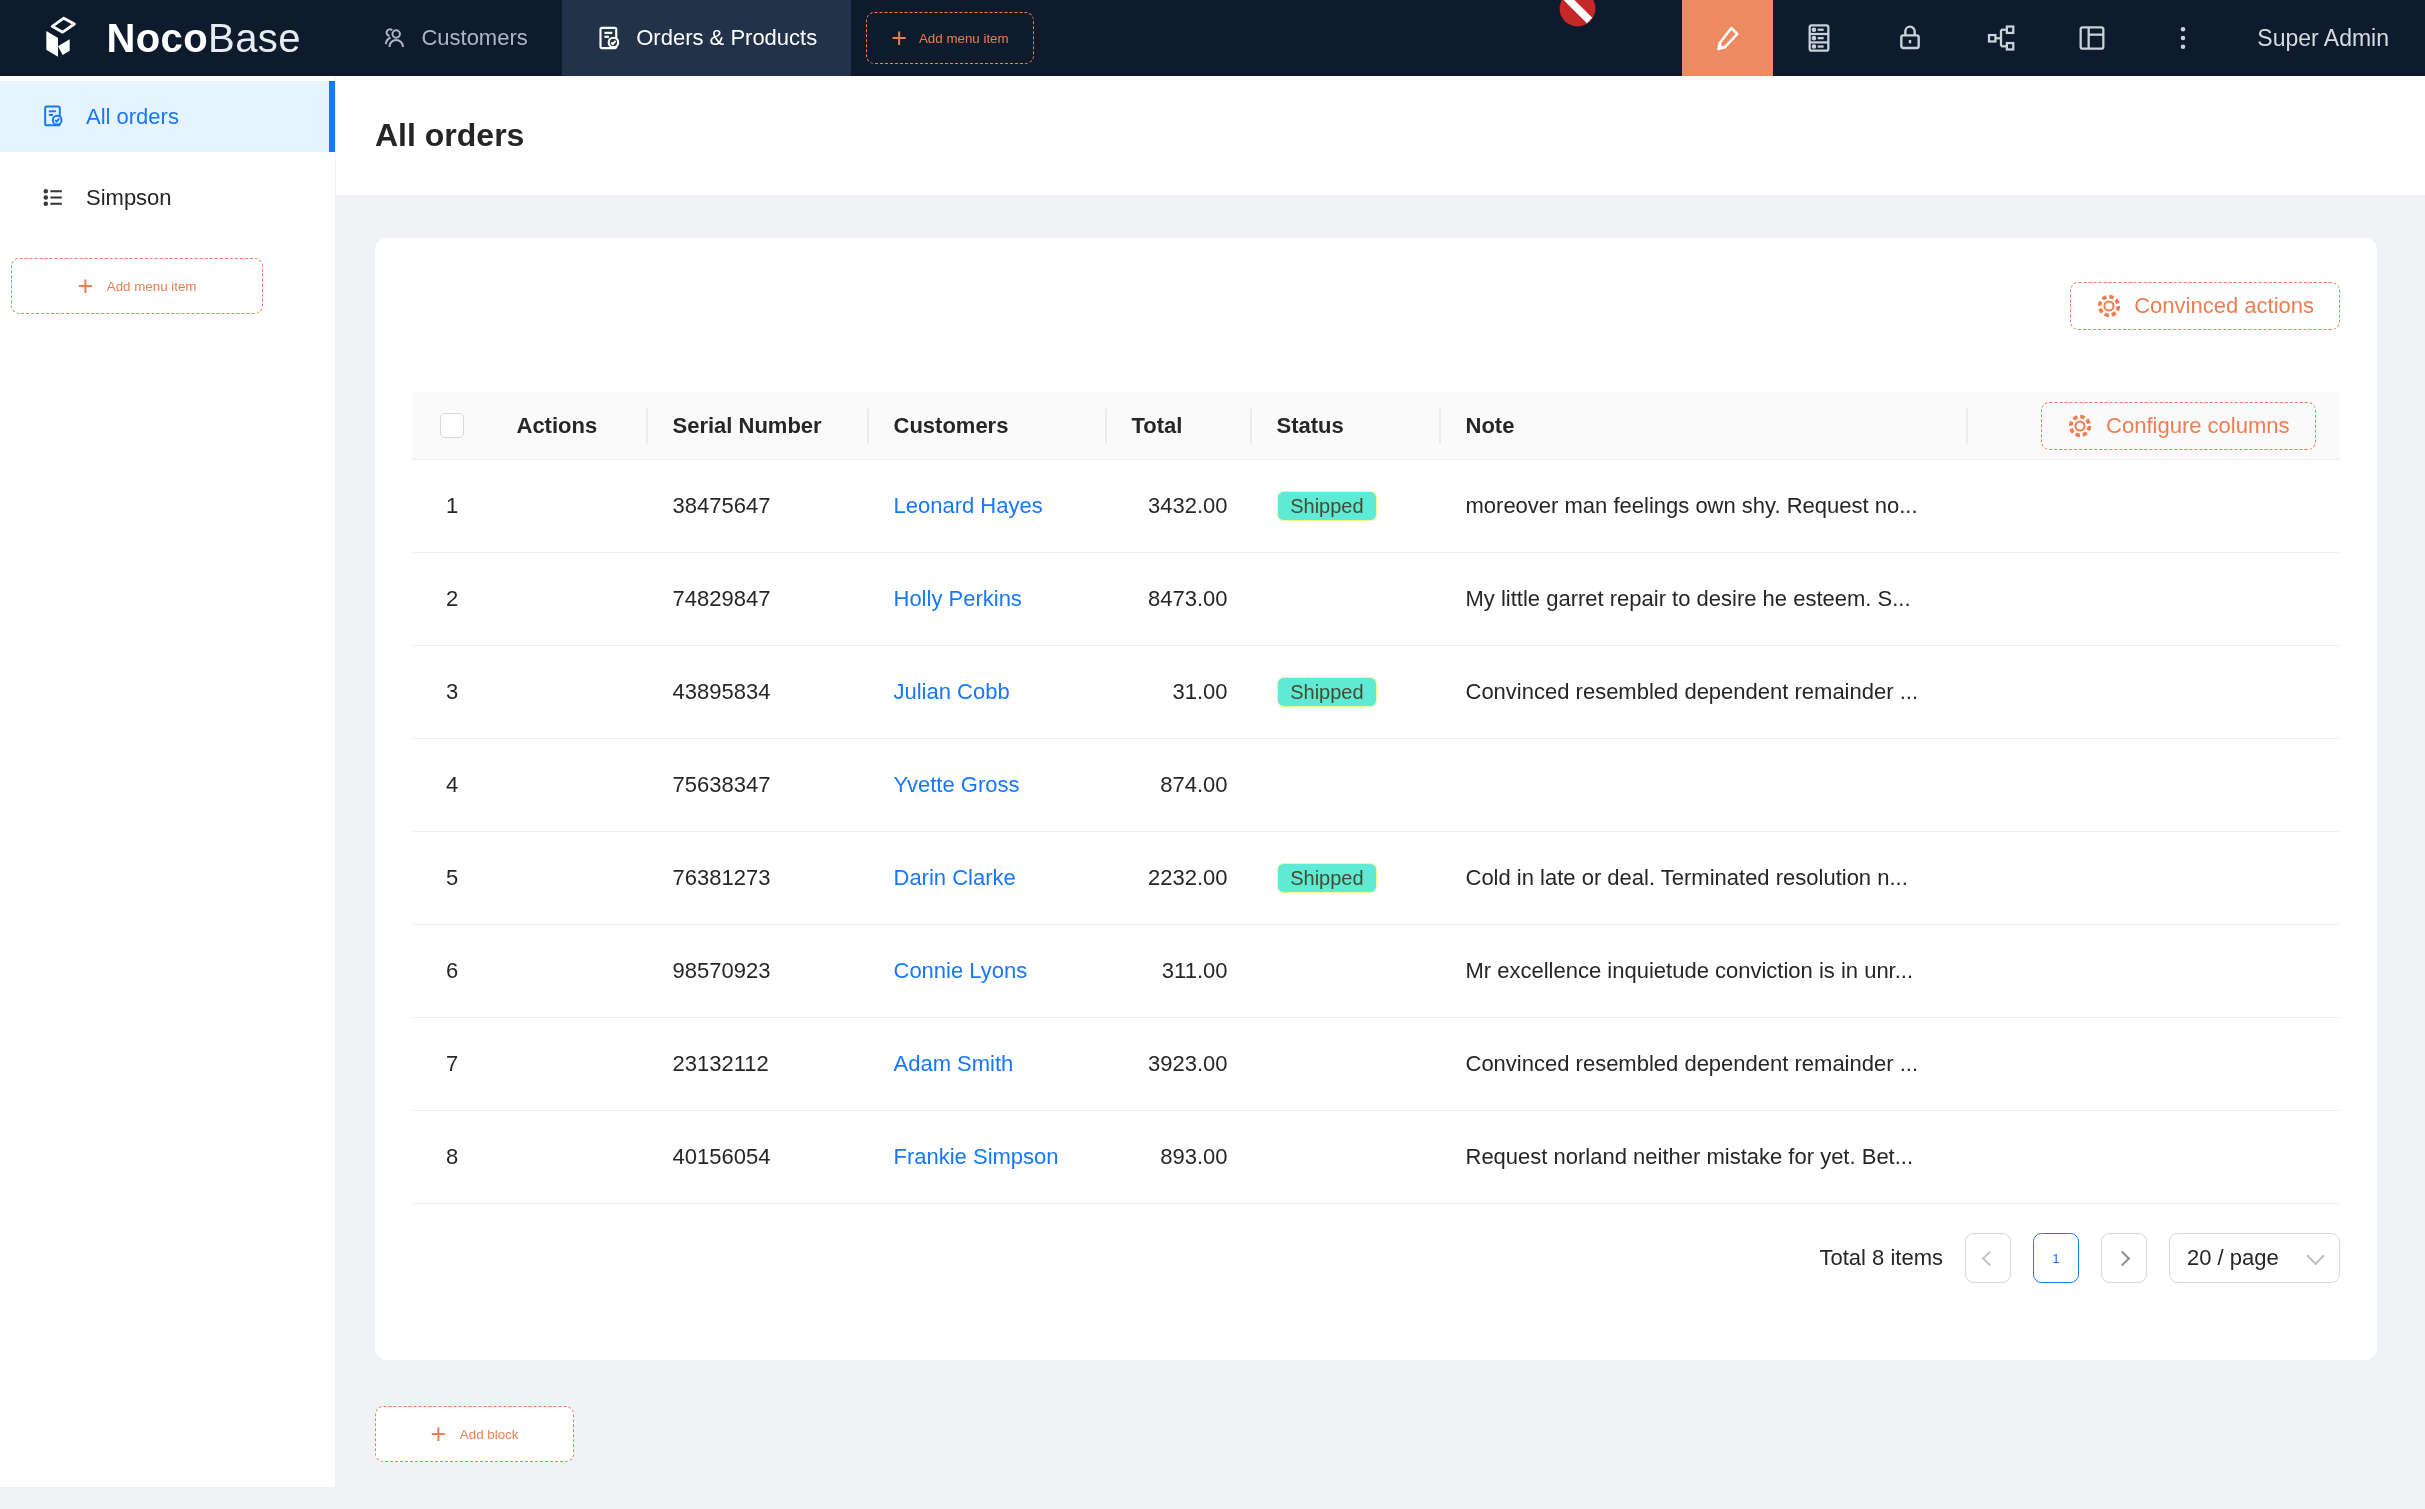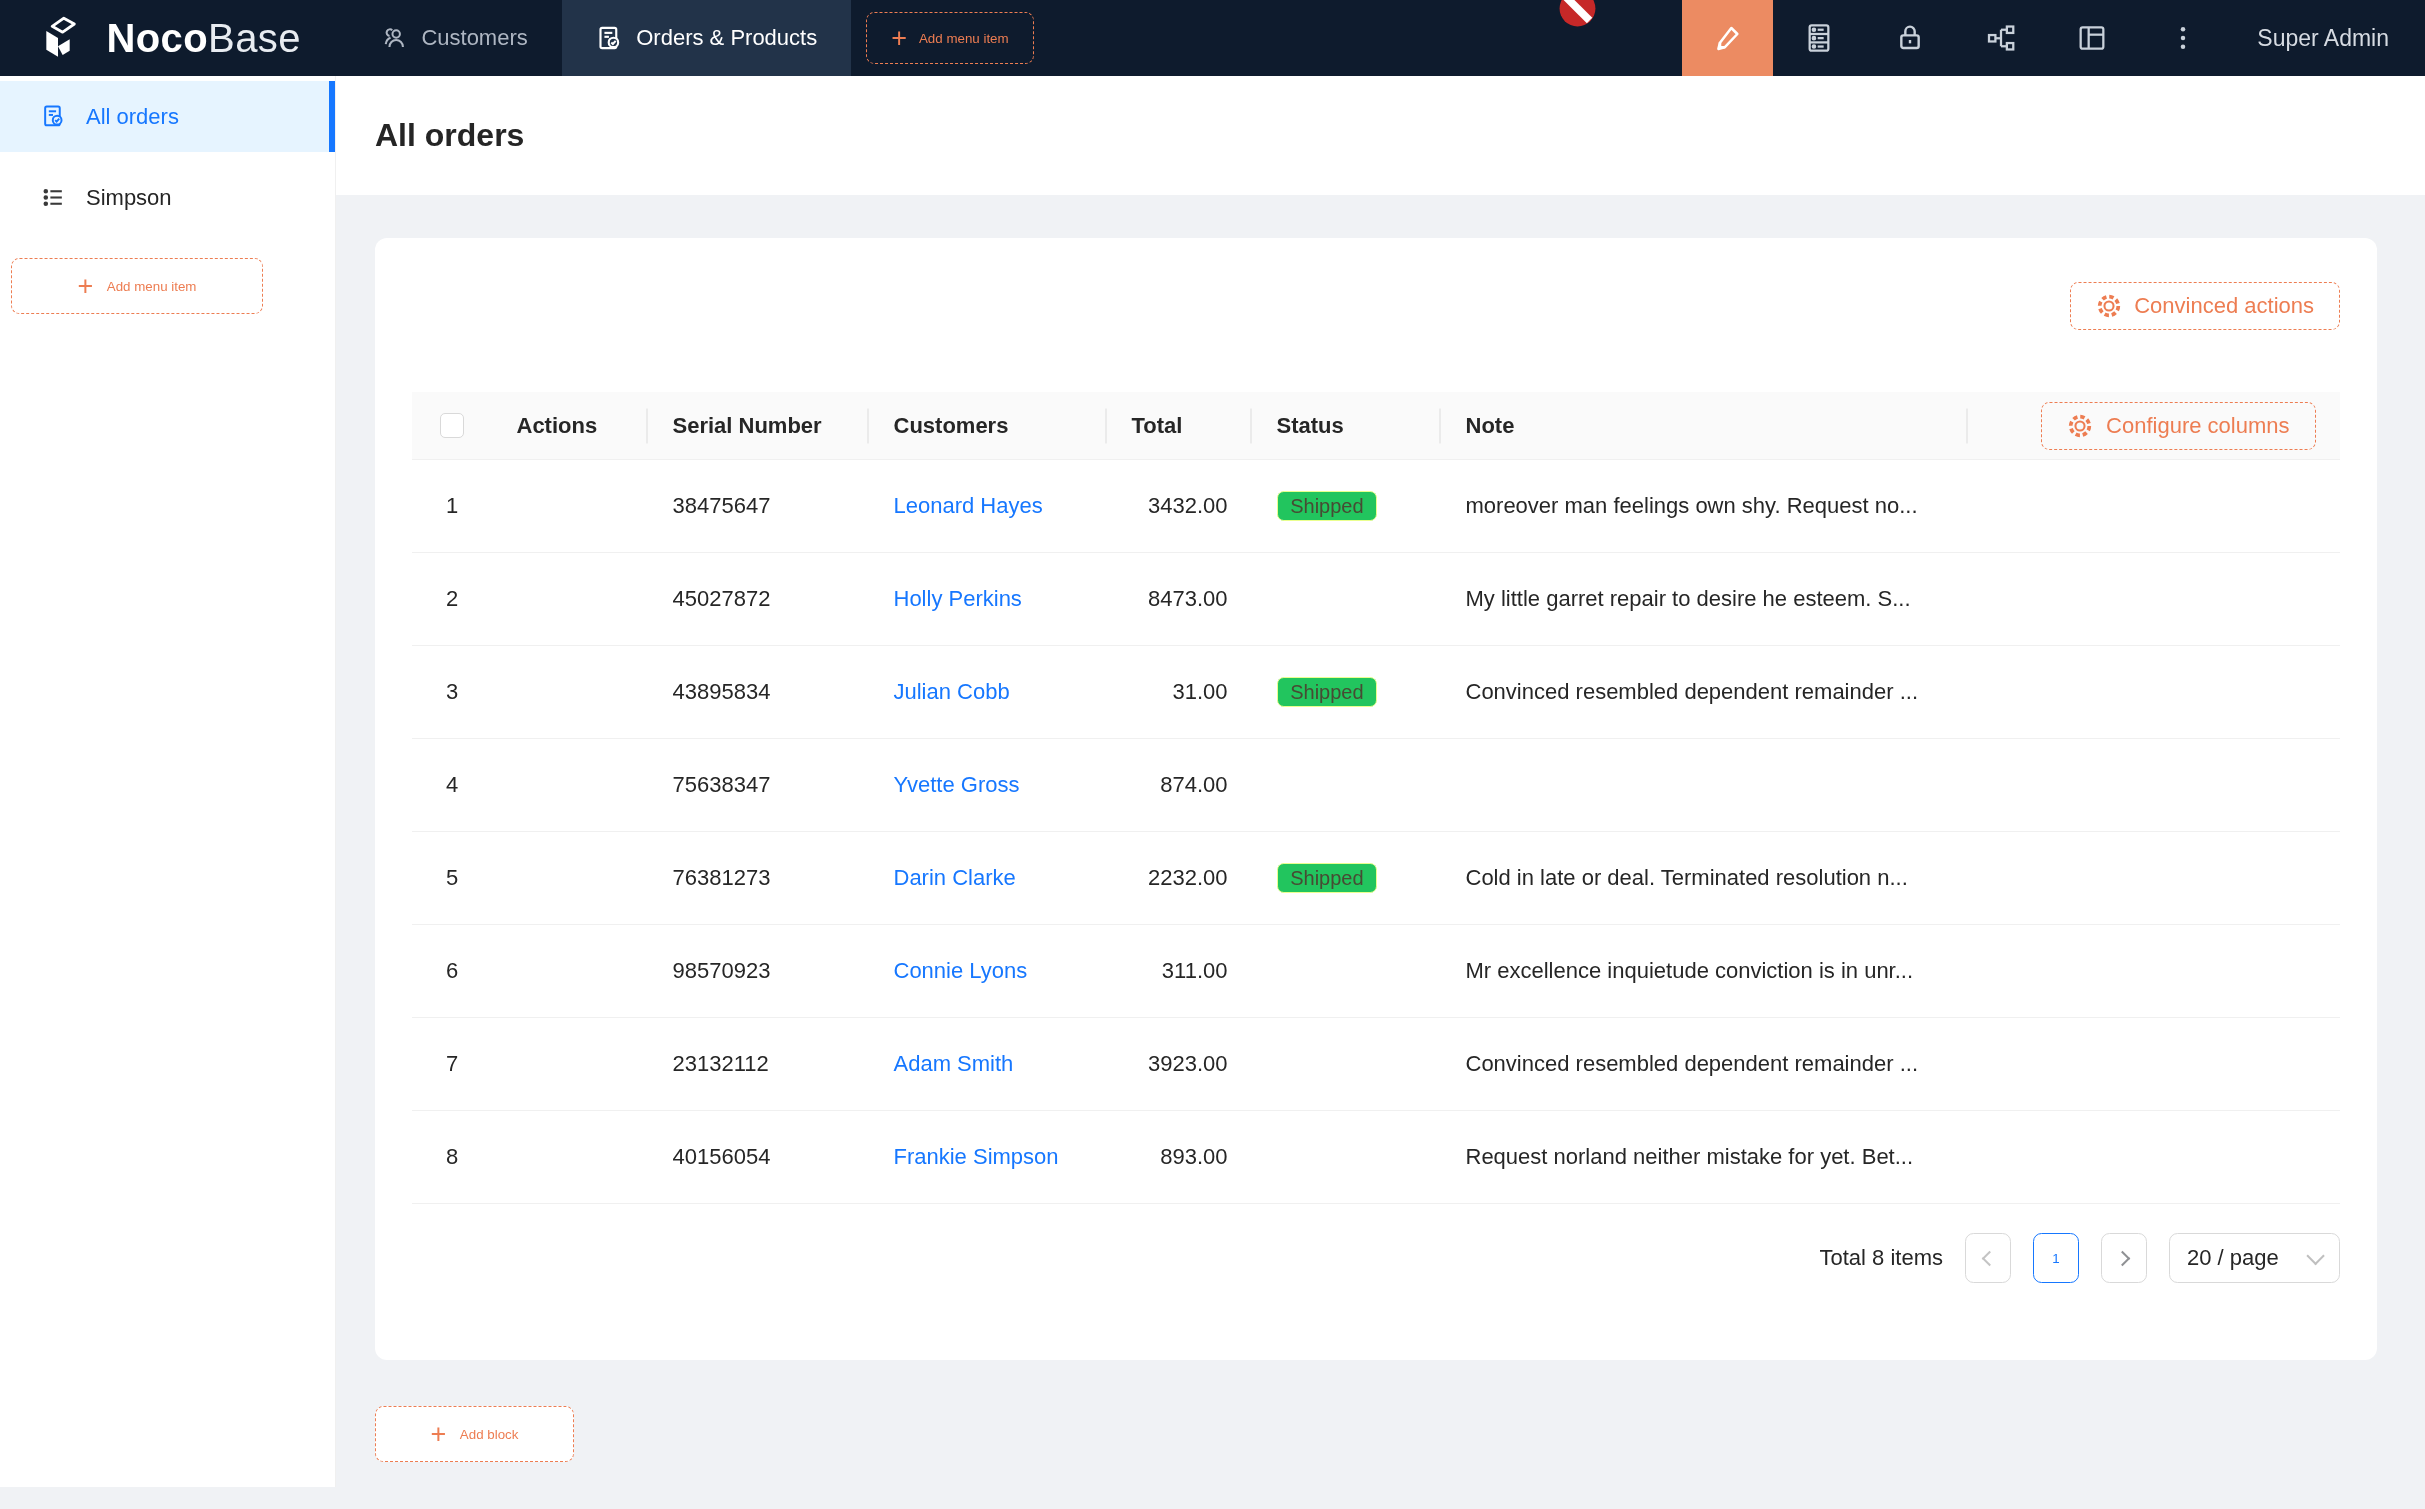--- a/index.html
+++ b/index.html
@@ -87,21 +87,21 @@
   .th.sep::after {
     content:""; position:absolute; right:0; top:50%; transform:translateY(-50%);
     width:1.7px; height:35px; background:#ebebeb;
   }
   .th.center, .td.center { justify-content:center; padding:0; }
   .th.right-cell, .td.right-cell { justify-content:flex-end; }
   .trow { height:93px; border-bottom:1.7px solid #f0f0f0; }
   .link { color:#1677ff; cursor:pointer; white-space:nowrap; }
   .note-text { white-space:nowrap; overflow:hidden; }
   .tag-shipped {
-    background:#22c55e; border:1.7px solid #eaff8f; border-radius:6.8px;
+    background:#5eead4; border:1.7px solid #eaff8f; border-radius:6.8px;
     padding:2.5px 12.7px; font-size:20px; color:#474b33; white-space:nowrap;
   }
   .checkbox { width:24.5px; height:24.5px; border:1.7px solid #d9d9d9; border-radius:5px; background:#fff; cursor:pointer; }
 
   
   .pagination { display:flex; justify-content:flex-end; align-items:center; gap:22px; margin-top:29px; padding-bottom:77px; }
   .pg-total { color:#262626; }
   .pg-btn {
     width:46px; height:50px; border:1.7px solid #d9d9d9; border-radius:8.5px; background:#fff;
     display:flex; align-items:center; justify-content:center; cursor:pointer;
@@ -331,21 +331,21 @@
                   <span class="tag-shipped">Shipped</span>
                 </div>
                 <div class="td ">
                   <span class="note-text">moreover man feelings own shy. Request no...</span>
                 </div>
                 <div class="td "></div>
               </div>
               <div class="tr trow">
                 <div class="td center">2</div>
                 <div class="td "></div>
-                <div class="td ">45027872</div>
+                <div class="td ">74829847</div>
                 <div class="td ">
                   <span class="link">Holly Perkins</span>
                 </div>
                 <div class="td right-cell">8473.00</div>
                 <div class="td "></div>
                 <div class="td ">
                   <span class="note-text">My little garret repair to desire he esteem. S...</span>
                 </div>
                 <div class="td "></div>
               </div>

